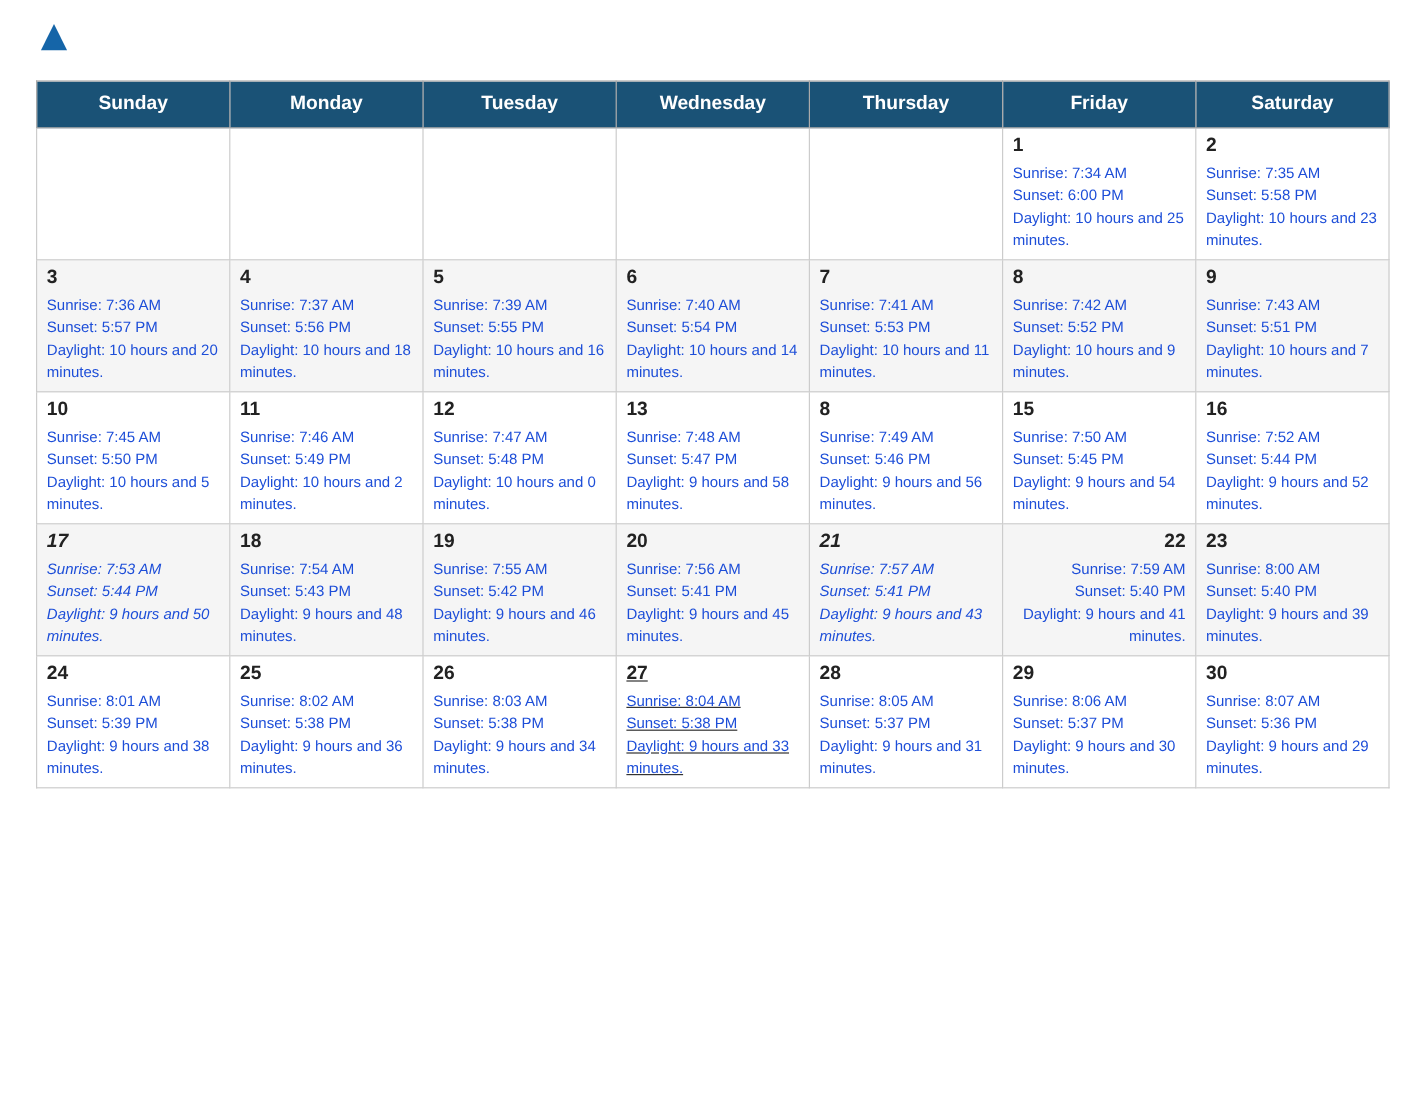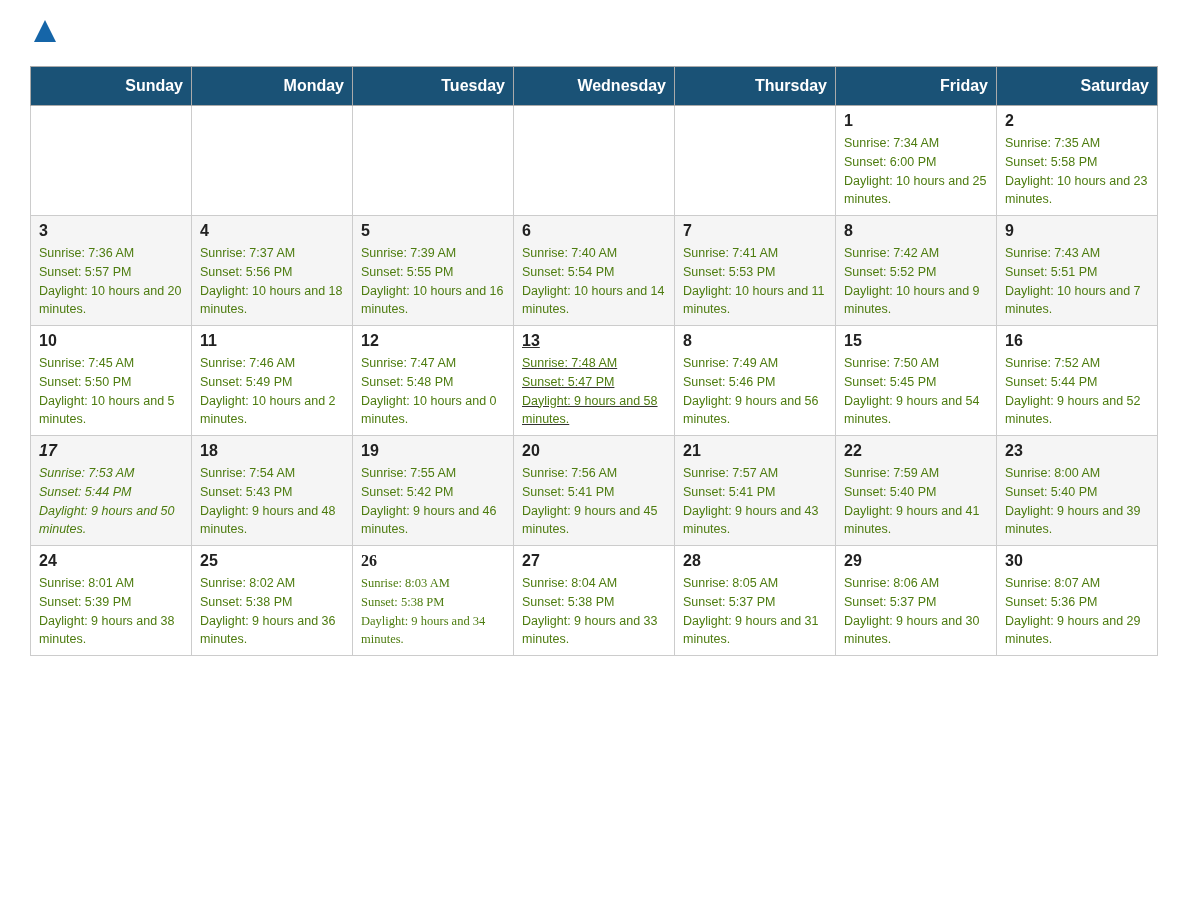--- a/index.html
+++ b/index.html
@@ -55,21 +55,21 @@
       width: 100%;
       border-collapse: collapse;
       border: 1px solid #aaa;
     }
     .calendar th {
       background-color: #1a5276;
       color: #fff;
       font-size: 16px;
       font-weight: bold;
       padding: 10px 8px;
-      text-align: right;
+      text-align: center;
       border: 1px solid #aaa;
     }
     .calendar td {
       vertical-align: top;
       padding: 6px 8px;
       border: 1px solid #ccc;
       font-size: 13px;
       color: #333;
       width: calc(100% / 7);
       min-height: 100px;
@@ -77,21 +77,21 @@
     .day-num {
       font-size: 16px;
       font-weight: bold;
       color: #222;
       display: block;
       margin-bottom: 4px;
     }
     .day-info {
       font-size: 12.5px;
       line-height: 1.5;
-      color: #4d7c0f;
+      color: #1d4ed8;
     }
     .empty-cell {
       background: #f9f9f9;
     }
     tr:nth-child(even) td {
       background-color: #f5f5f5;
     }
     tr:nth-child(odd) td {
       background-color: #fff;
     }
@@ -184,21 +184,21 @@
           <div class="day-info">Sunrise: 7:45 AM<br>Sunset: 5:50 PM<br>Daylight: 10 hours and 5 minutes.</div>
         </td>
         <td style="background-color: rgb(255, 255, 255);">
           <span class="day-num">11</span>
           <div class="day-info">Sunrise: 7:46 AM<br>Sunset: 5:49 PM<br>Daylight: 10 hours and 2 minutes.</div>
         </td>
         <td style="background-color: rgb(255, 255, 255);">
           <span class="day-num">12</span>
           <div class="day-info">Sunrise: 7:47 AM<br>Sunset: 5:48 PM<br>Daylight: 10 hours and 0 minutes.</div>
         </td>
-        <td style="background-color: rgb(255, 255, 255); text-decoration: underline;">
+        <td style="background-color: rgb(255, 255, 255);">
           <span class="day-num">13</span>
           <div class="day-info">Sunrise: 7:48 AM<br>Sunset: 5:47 PM<br>Daylight: 9 hours and 58 minutes.</div>
         </td>
         <td style="background-color: rgb(255, 255, 255);">
           <span class="day-num">8</span>
           <div class="day-info">Sunrise: 7:49 AM<br>Sunset: 5:46 PM<br>Daylight: 9 hours and 56 minutes.</div>
         </td>
         <td style="background-color: rgb(255, 255, 255);">
           <span class="day-num">15</span>
           <div class="day-info">Sunrise: 7:50 AM<br>Sunset: 5:45 PM<br>Daylight: 9 hours and 54 minutes.</div>
@@ -218,47 +218,47 @@
           <div class="day-info">Sunrise: 7:54 AM<br>Sunset: 5:43 PM<br>Daylight: 9 hours and 48 minutes.</div>
         </td>
         <td style="background-color: rgb(245, 245, 245); margin-left: 40px;">
           <span class="day-num">19</span>
           <div class="day-info">Sunrise: 7:55 AM<br>Sunset: 5:42 PM<br>Daylight: 9 hours and 46 minutes.</div>
         </td>
         <td style="background-color: rgb(245, 245, 245); margin-top: 40px;">
           <span class="day-num">20</span>
           <div class="day-info">Sunrise: 7:56 AM<br>Sunset: 5:41 PM<br>Daylight: 9 hours and 45 minutes.</div>
         </td>
-        <td style="background-color: rgb(245, 245, 245);">
+        <td style="background-color: rgb(245, 245, 245); font-style: italic;">
           <span class="day-num">21</span>
           <div class="day-info">Sunrise: 7:57 AM<br>Sunset: 5:41 PM<br>Daylight: 9 hours and 43 minutes.</div>
         </td>
-        <td style="background-color: rgb(245, 245, 245);">
+        <td style="background-color: rgb(245, 245, 245); text-align: right;">
           <span class="day-num">22</span>
           <div class="day-info">Sunrise: 7:59 AM<br>Sunset: 5:40 PM<br>Daylight: 9 hours and 41 minutes.</div>
         </td>
         <td style="background-color: rgb(245, 245, 245);">
           <span class="day-num">23</span>
           <div class="day-info">Sunrise: 8:00 AM<br>Sunset: 5:40 PM<br>Daylight: 9 hours and 39 minutes.</div>
         </td>
       </tr>
       <tr>
         <td style="background-color: rgb(255, 255, 255);">
           <span class="day-num">24</span>
           <div class="day-info">Sunrise: 8:01 AM<br>Sunset: 5:39 PM<br>Daylight: 9 hours and 38 minutes.</div>
         </td>
         <td style="background-color: rgb(255, 255, 255);">
           <span class="day-num">25</span>
           <div class="day-info">Sunrise: 8:02 AM<br>Sunset: 5:38 PM<br>Daylight: 9 hours and 36 minutes.</div>
         </td>
-        <td style="background-color: rgb(255, 255, 255); font-family: Liberation Serif, serif;">
+        <td style="background-color: rgb(255, 255, 255);">
           <span class="day-num">26</span>
           <div class="day-info">Sunrise: 8:03 AM<br>Sunset: 5:38 PM<br>Daylight: 9 hours and 34 minutes.</div>
         </td>
-        <td style="background-color: rgb(255, 255, 255);">
+        <td style="background-color: rgb(255, 255, 255); text-decoration: underline;">
           <span class="day-num">27</span>
           <div class="day-info">Sunrise: 8:04 AM<br>Sunset: 5:38 PM<br>Daylight: 9 hours and 33 minutes.</div>
         </td>
         <td style="background-color: rgb(255, 255, 255); margin-top: 16px;">
           <span class="day-num">28</span>
           <div class="day-info">Sunrise: 8:05 AM<br>Sunset: 5:37 PM<br>Daylight: 9 hours and 31 minutes.</div>
         </td>
         <td style="background-color: rgb(255, 255, 255);">
           <span class="day-num">29</span>
           <div class="day-info">Sunrise: 8:06 AM<br>Sunset: 5:37 PM<br>Daylight: 9 hours and 30 minutes.</div>

